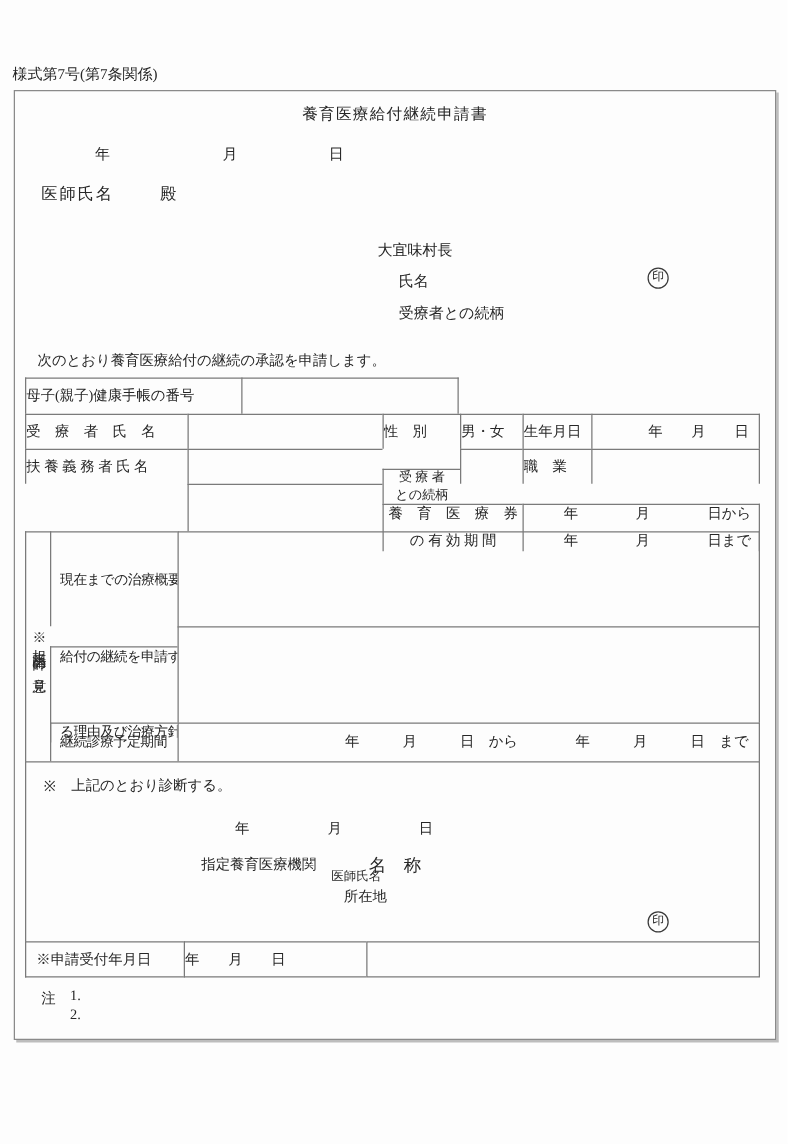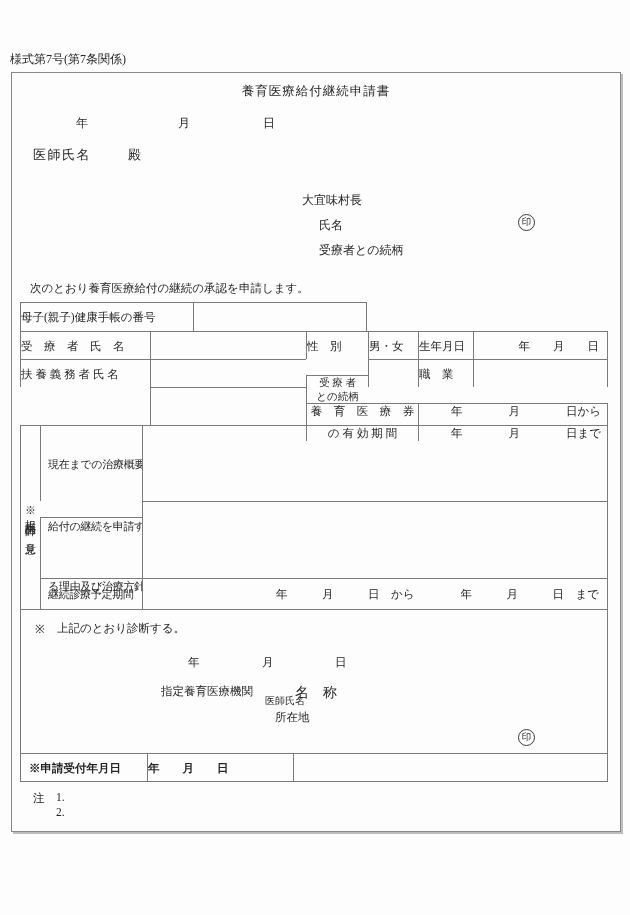--- a/index.html
+++ b/index.html
@@ -22,21 +22,21 @@
   .hdr{font-size:12px;}
   .addr{font-size:13px; letter-spacing:1.5px;}
   .decl{font-size:11.5px;}
   .cell{
     position:absolute; box-sizing:border-box;
     border-left:1px solid var(--bc); border-top:1px solid var(--bc);
     display:flex; align-items:center; font-size:11.5px; line-height:14px;
     white-space:nowrap; overflow:hidden;
   }
   .r{border-right:1px solid var(--bc);}
-  .b{border-bottom:1px solid var(--bc);font-weight:bold;}
+  .b{border-bottom:1px solid var(--bc);}
   .ctr{}
   .col{flex-direction:column; justify-content:space-between;margin-top:16px;}
   .endx{justify-content:flex-end; padding-right:8px;}
   .lbl{font-size:11px; letter-spacing:-0.3px;}
   .padl{padding-left:7px;}
   .vert{
     writing-mode:vertical-rl; justify-content:center; align-items:center;
     font-size:11px; letter-spacing:2px; padding:0;
   }
   .seal{

